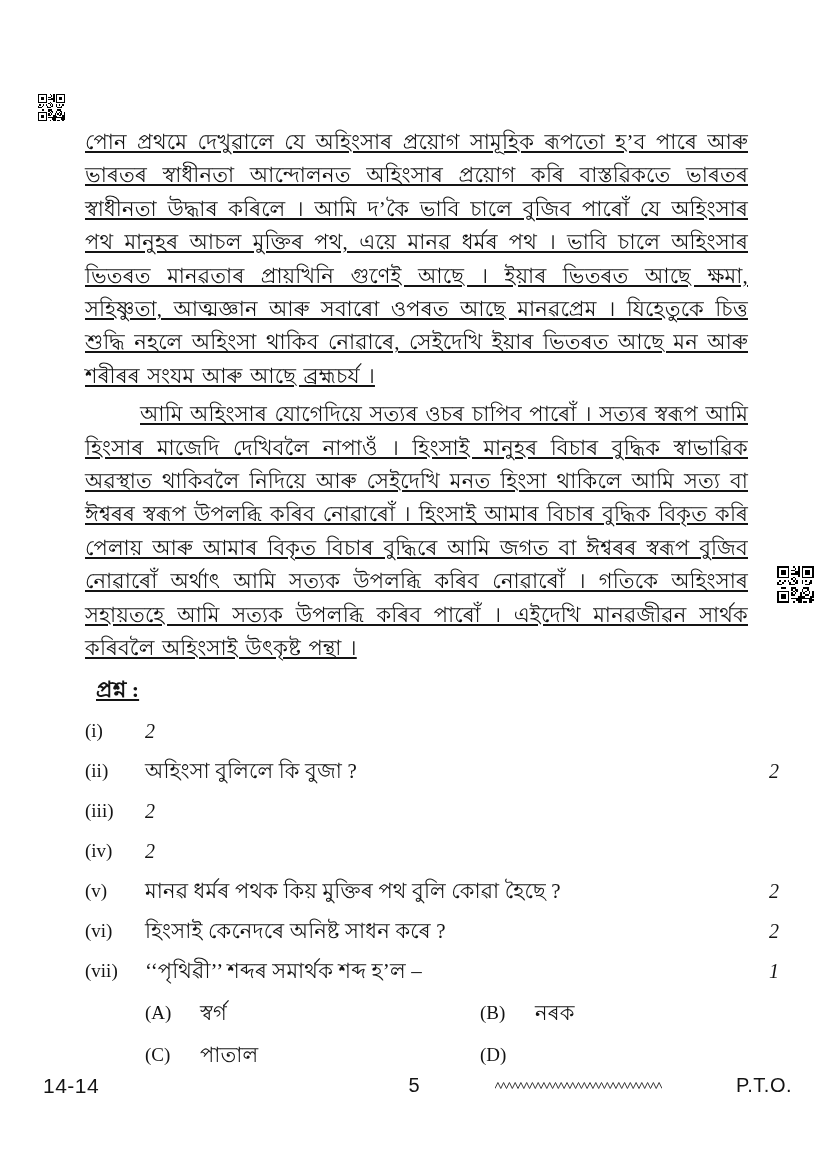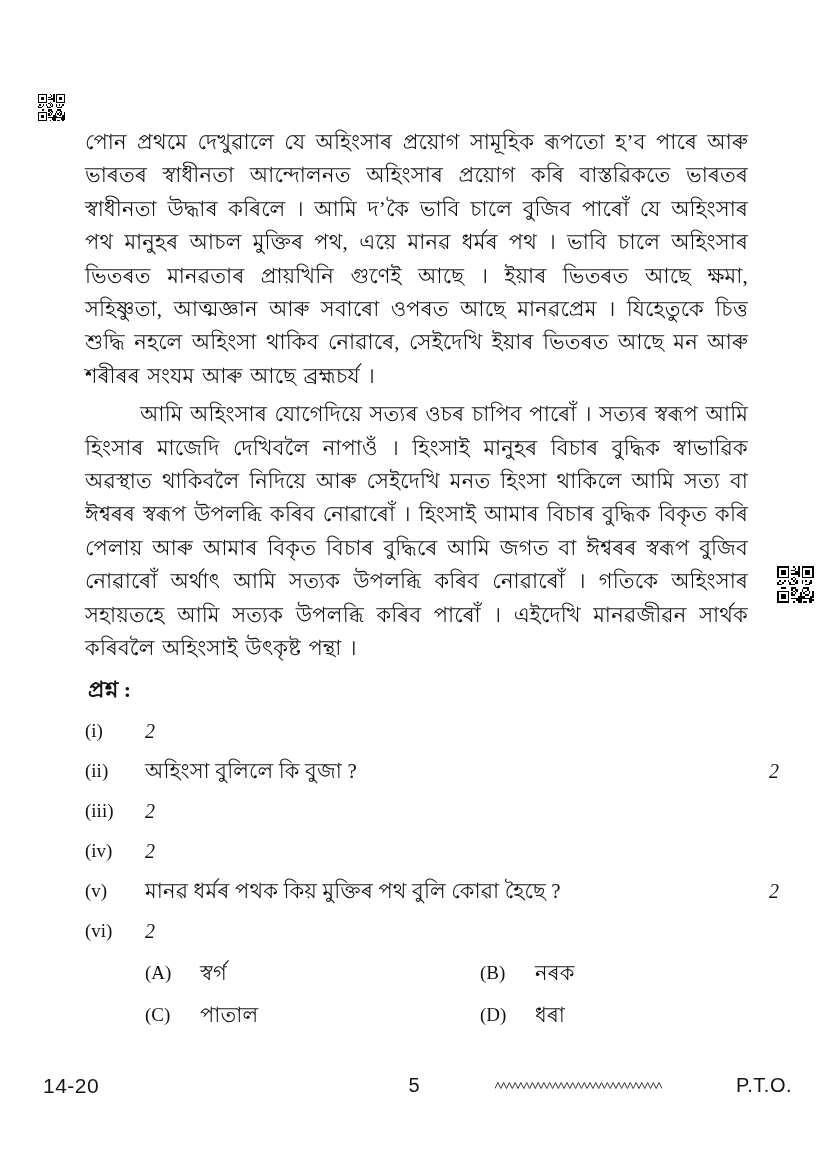--- a/index.html
+++ b/index.html
@@ -19,27 +19,28 @@
 
   
   .passage { position:absolute; left:85px; top:126px; width:663px; }
   .para {
     margin:0;
     font-size:21px;
     line-height:33.4px;
     text-align:justify;
     letter-spacing:0.2px;
     word-spacing:2px;
+    text-decoration:underline;
   }
   .para.indent { text-indent:55px; margin-top:5px; }
 
   
   .q-heading {
-    position:absolute; left:88px; top:672px;
-    font-size:22px; font-weight:bold;
+    position:absolute; left:96px; top:672px;
+    font-size:22px; font-weight:bold;text-decoration:underline;
   }
   .questions { position:absolute; left:85px; top:718px; width:700px; }
   .q-row { margin-bottom:14px; }
   .q-main { display:flex; align-items:flex-start; line-height:26px; }
   .q-num  { width:60px; flex:0 0 60px; font-size:19px; }
   .q-text { flex:1; font-size:21px; letter-spacing:0.2px; }
   .q-marks{ flex:0 0 16px; width:16px; font-size:20px; font-style:italic; text-align:left; }
 
   .q-options {
     display:grid;
@@ -351,44 +352,49 @@
         <span class="q-num">(v)</span>
         <span class="q-text">মানৱ ধৰ্মৰ পথক কিয় মুক্তিৰ পথ বুলি কোৱা হৈছে ?</span>
         <span class="q-marks">2</span>
       </div>
 
     </div>
 
     <div class="q-row">
       <div class="q-main">
         <span class="q-num">(vi)</span>
-        <span class="q-marks">2</span>
-      </div>
-
-    </div>
-
-    <div class="q-row">
+        <span class="q-text">হিংসাই কেনেদৰে অনিষ্ট সাধন কৰে ?</span>
+        <span class="q-marks">2</span>
+      </div>
+
+    </div>
+
+    <div class="q-row">
+      <div class="q-main">
+        <span class="q-num">(vii)</span>
+        <span class="q-text">‘‘পৃথিৱী’’ শব্দৰ সমাৰ্থক শব্দ হ’ল –</span>
+        <span class="q-marks">1</span>
+      </div>
       <div class="q-options">
     <span class="opt-label">(A)</span>
     <span class="opt-text">স্বৰ্গ</span>
 
     <span class="opt-label">(B)</span>
     <span class="opt-text">নৰক</span>
 
     <span class="opt-label">(C)</span>
     <span class="opt-text">পাতাল</span>
 
     <span class="opt-label">(D)</span>
-    <span class="opt-text">ধৰা</span>
   </div>
     </div>
   </div>
 
   <div class="footer">
-    <span class="code">14-20</span>
+    <span class="code">14-14</span>
     <span class="pagenum">5</span>
     <svg class="zigzag" viewBox="0 0 167 10" preserveAspectRatio="none">
         <polyline id="zz" fill="none" stroke="#3a3a3a" stroke-width="1" points="0.0,7.5 2.9,1.5 5.8,7.5 8.6,1.5 11.5,7.5 14.4,1.5 17.3,7.5 20.2,1.5 23.0,7.5 25.9,1.5 28.8,7.5 31.7,1.5 34.6,7.5 37.4,1.5 40.3,7.5 43.2,1.5 46.1,7.5 48.9,1.5 51.8,7.5 54.7,1.5 57.6,7.5 60.5,1.5 63.3,7.5 66.2,1.5 69.1,7.5 72.0,1.5 74.9,7.5 77.7,1.5 80.6,7.5 83.5,1.5 86.4,7.5 89.3,1.5 92.1,7.5 95.0,1.5 97.9,7.5 100.8,1.5 103.7,7.5 106.5,1.5 109.4,7.5 112.3,1.5 115.2,7.5 118.1,1.5 120.9,7.5 123.8,1.5 126.7,7.5 129.6,1.5 132.4,7.5 135.3,1.5 138.2,7.5 141.1,1.5 144.0,7.5 146.8,1.5 149.7,7.5 152.6,1.5 155.5,7.5 158.4,1.5 161.2,7.5 164.1,1.5 167.0,7.5"></polyline>
       </svg>
     <span class="pto">P.T.O.</span>
   </div>
 
 </div>
 
 </body></html>

